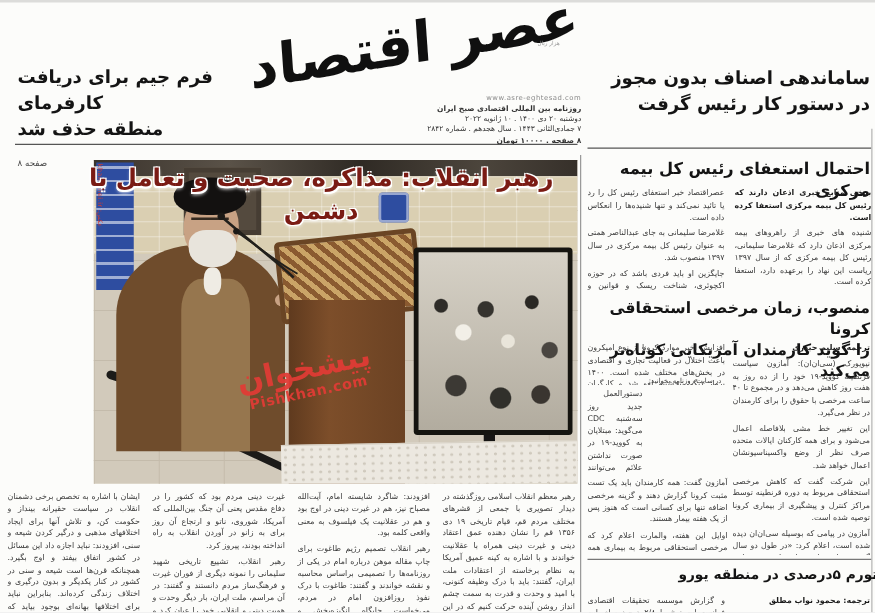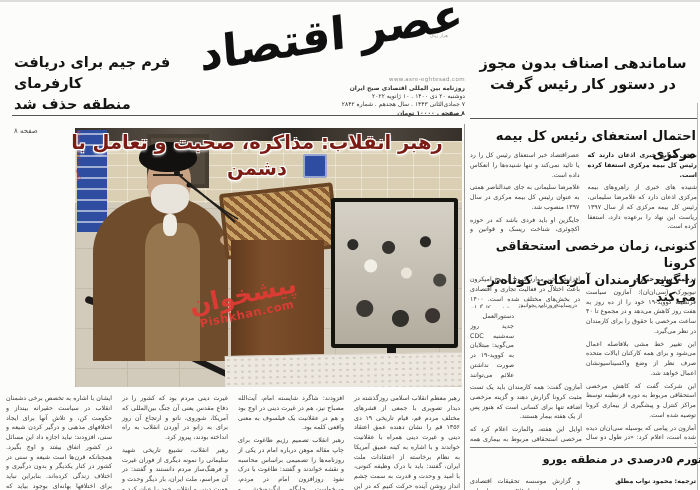--- a/index.html
+++ b/index.html
@@ -115,21 +115,21 @@
     <div class="abs logo-note" style="left:178px;top:33px;">هزار ریال</div>
     <div class="abs mast-info" style="left:78px;top:76px;width:135px;">
       <div class="url">www.asre-eghtesad.com</div>
       <div class="b">روزنامه بین المللی اقتصادی صبح ایران</div>
       <div>دوشنبه ۲۰ دی ۱۴۰۰ . ۱۰ ژانویه ۲۰۲۲</div>
       <div>۷ جمادی‌الثانی ۱۴۴۳ . سال هجدهم . شماره ۲۸۴۲</div>
       <div class="b">۸ صفحه . ۱۰۰۰۰ تومان</div>
     </div>
   </div>
 
-  <div class="abs" style="left:470px;top:53px;width:226px;text-align:center;">
+  <div class="abs" style="left:470px;top:53px;width:226px;text-align:right;">
     <div class="story-title">
       <div>ساماندهی اصناف بدون مجوز</div>
       <div>در دستور کار رئیس گرفت</div>
     </div>
   </div>
 
   <div class="rule-h" style="left:12px;top:115px;width:450px;"></div>
   <div class="rule-h" style="left:470px;top:118px;width:227px;"></div>
   <div class="rule-v" style="left:464px;top:124px;height:366px;"></div>
   <div class="rule-v" style="left:697px;top:103px;height:387px;background:#b5b5b5;"></div>
@@ -206,21 +206,21 @@
 
     </div>
     <div>
       <p>عصراقتصاد خبر استعفای رئیس کل را رد یا تائید نمی‌کند و تنها شنیده‌ها را انعکاس داده است.</p>
       <p>غلامرضا سلیمانی به جای عبدالناصر همتی به عنوان رئیس کل بیمه مرکزی در سال ۱۳۹۷ منصوب شد.</p>
       <p>جایگزین او باید فردی باشد که در حوزه اکچوئری، شناخت ریسک و قوانین و مقررات بالادستی و نهادهای همکار دارای شناخت عمیق باشد.</p>
     </div>
   </div>
 
   <div class="abs sb-title" style="left:470px;top:238px;width:226px;font-size:12.5px;">
-    <div>کنونی، زمان مرخصی استحقاقی کرونا</div>
+    <div>منصوب، زمان مرخصی استحقاقی کرونا</div>
     <div>را گوید کارمندان آمریکایی کوتاه‌تر می‌کند</div>
   </div>
   <div class="abs smalltext" style="left:586px;top:274px;width:110px;height:170px;">
     <p class="byline">ترجمه: سلیم حیدری</p>
     <p>نیویورک (سی‌ان‌ان): آمازون سیاست قرنطینه کووید-۱۹ خود را از ده روز به هفت روز کاهش می‌دهد و در مجموع تا ۴۰ ساعت مرخصی با حقوق را برای کارمندان در نظر می‌گیرد.</p>
     <p>این تغییر خط مشی بلافاصله اعمال می‌شود و برای همه کارکنان ایالات متحده صرف نظر از وضع واکسیناسیونشان اعمال خواهد شد.</p>
     <p>این شرکت گفت که کاهش مرخصی استحقاقی مربوط به دوره قرنطینه توسط مراکز کنترل و پیشگیری از بیماری کرونا توصیه شده است.</p>
     <p>آمازون در پیامی که بوسیله سی‌ان‌ان دیده شده است، اعلام کرد: «در طول دو سال گذشته، ما به طور مداوم پاسخ خود را به همه‌گیری کووید-۱۹ بر اساس راهنمایی‌های مراکز کنترل و پیشگیری از بیماری‌ها (CDC) و توصیه‌های متخصصان پزشکی خودمان استوار کرده‌ایم.»</p>
   </div>
   <div class="abs smalltext" style="left:470px;top:274px;width:110px;height:34px;">

